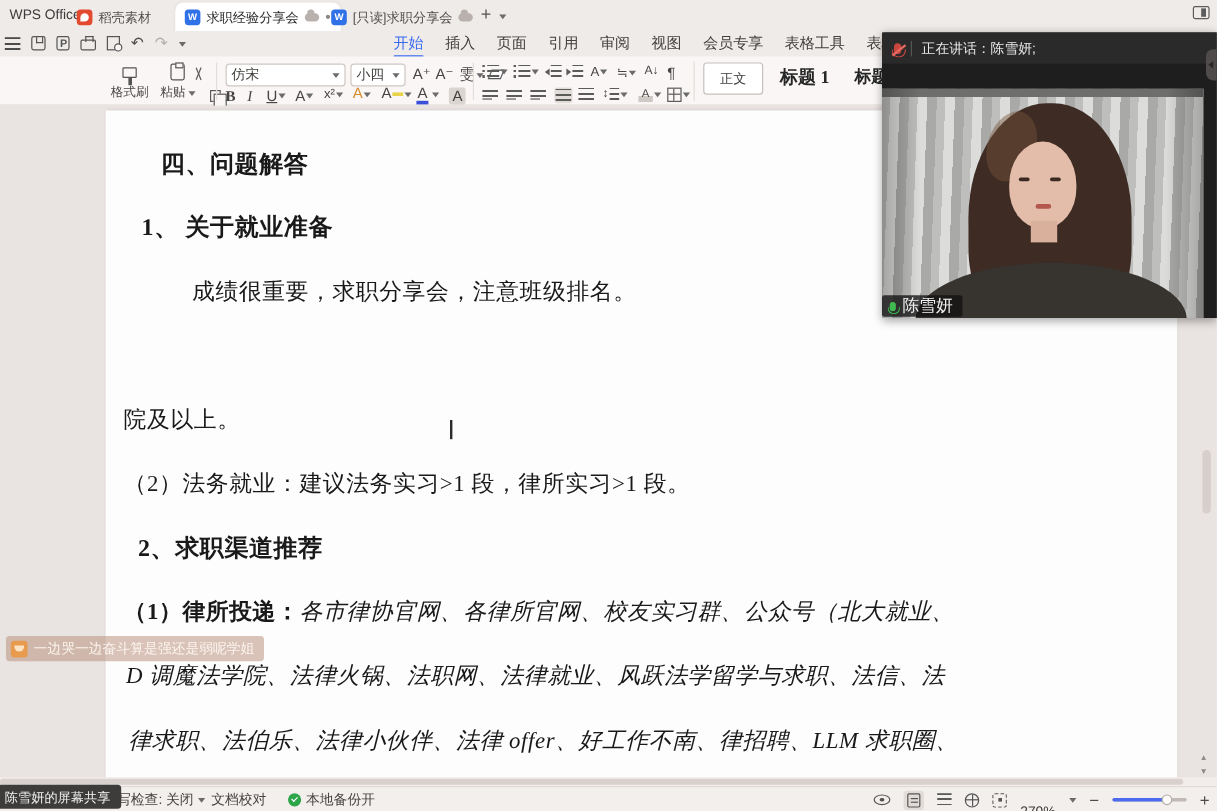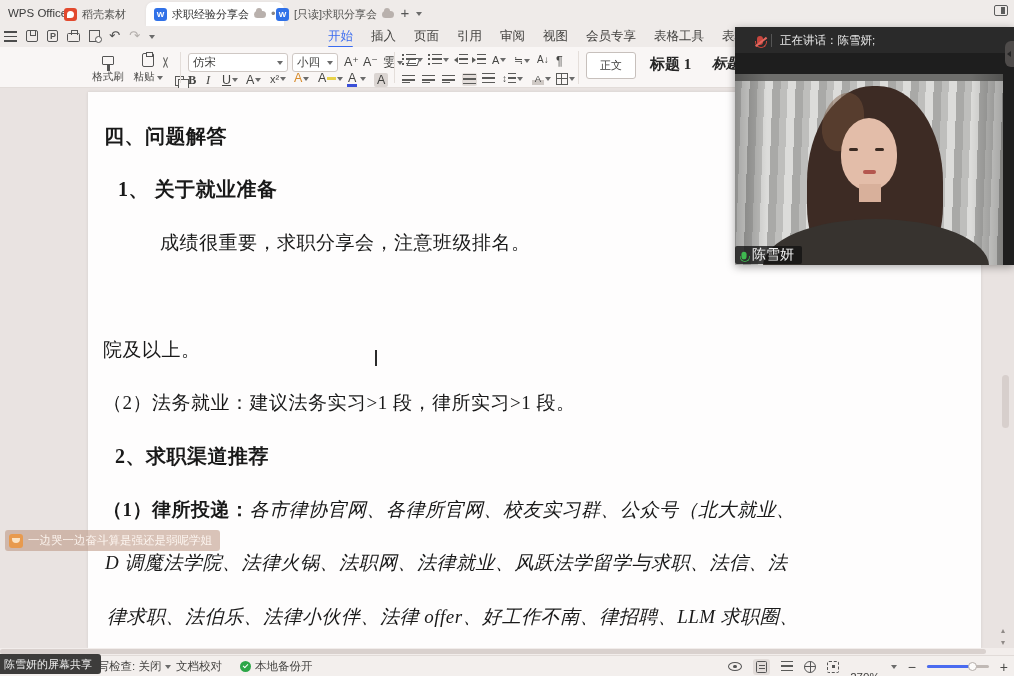--- a/index.html
+++ b/index.html
@@ -55,21 +55,21 @@
   .lines.short { background:
       repeating-linear-gradient(to bottom,#5b5b59 0 1.4px,transparent 1.4px 4.4px) left/100% 7px no-repeat,
       linear-gradient(#5b5b59,#5b5b59) left 8.5px/8px 1.4px no-repeat; }
   .blines { width:14px; height:11px; background:
       repeating-linear-gradient(to bottom,#5b5b59 0 1.4px,transparent 1.4px 4.4px) right/10px 100% no-repeat,
       repeating-linear-gradient(to bottom,#5b5b59 0 1.8px,transparent 1.8px 4.4px) left/2.2px 100% no-repeat; }
   .tri-l { width:0;height:0;border-top:3.5px solid transparent;border-bottom:3.5px solid transparent;border-right:4px solid #5b5b59; }
   .tri-r { width:0;height:0;border-top:3.5px solid transparent;border-bottom:3.5px solid transparent;border-left:4px solid #5b5b59; }
   .stylebox { position:absolute; top:5px; left:586px; width:50px; height:27px; border:1px solid #c7c0bc; border-radius:3px; background:#fff; display:flex; align-items:center; justify-content:center; font-size:11px; color:#3d3d3b; }
   .h1style { position:absolute; top:8px; left:650px; font-family:"Liberation Serif",serif; font-weight:bold; font-size:15px; color:#262626; white-space:nowrap; }
-  .h2style { position:absolute; top:8px; left:712px; font-family:"Liberation Serif",serif; font-weight:bold; font-size:14px; color:#262626; white-space:nowrap;font-style:italic; }
+  .h2style { position:absolute; top:8px; left:712px; font-family:"Liberation Serif",serif; font-weight:bold; font-size:14px; color:#262626; white-space:nowrap; }
   .sdiv { position:absolute; top:4px; left:578px; width:1px; height:33px; background:#e4deda; }
   
   .ic { position:relative; display:inline-block; flex:none; }
   .ic-save { width:12px; height:12px; border:1.2px solid #555; border-radius:2px; }
   .ic-save::after { content:''; position:absolute; left:2.5px; top:-0.5px; width:4.5px; height:4px; border:1.2px solid #555; border-top:none; }
   .ic-pdf { width:11px; height:12px; border:1.2px solid #555; border-radius:2px; }
   .ic-pdf::after { content:'P'; position:absolute; left:2px; top:-0.5px; font-size:9px; color:#555; font-weight:bold; }
   .ic-print { width:13px; height:9px; border:1.2px solid #555; border-radius:1.5px; margin-top:3px; }
   .ic-print::before { content:''; position:absolute; left:2.5px; top:-4px; width:5.5px; height:4px; border:1.2px solid #555; border-bottom:none; }
   .ic-prev { width:11px; height:12px; border:1.2px solid #555; }
@@ -114,21 +114,21 @@
   .cursor { position:absolute; left:287px; top:258px; width:1.5px; height:16px; background:#2b2b2b; }
 
   
   .danmaku { position:absolute; left:5px; top:530px; height:21px; display:flex; align-items:center; gap:5px; padding:0 8px 0 4px; border-radius:3px; background:rgba(186,147,128,0.55); }
   .dm-avatar { width:14px; height:14px; border-radius:3px; background:#e89a4e; position:relative; }
   .dm-avatar::after { content:''; position:absolute; left:3px; top:4px; width:8px; height:5px; border-radius:0 0 4px 4px; background:#fbe3c4; }
   .dm-text { font-size:11.5px; color:rgba(255,248,243,0.92); white-space:nowrap; }
 
   
   .video { position:absolute; left:735px; top:27px; width:279px; height:238px; background:#222; border-radius:2px 0 0 2px; box-shadow:0 2px 8px rgba(0,0,0,.35); z-index:30; }
-  .vheader { position:absolute; left:0; top:0; right:0; height:26px; display:flex; align-items:center; gap:8px; padding:0 22px; background:#2a2a2a; }
+  .vheader { position:absolute; left:0; top:0; right:0; height:26px; display:flex; align-items:center; gap:8px; padding:0 10px; background:#2a2a2a; }
   .vh-div { width:1px; height:13px; background:#555; }
   .vh-text { font-size:11.5px; color:#e9e9e9; }
   .vhandle { position:absolute; right:0; top:14px; width:9px; height:26px; background:#4e4b4a; border-radius:6px 0 0 6px; display:flex; align-items:center; }
   .vhandle .tri-l { border-right-color:#262626; margin-left:2px; }
   .cam { position:absolute; left:0; top:47px; width:268px; height:191px; overflow:hidden;
      background:
        linear-gradient(90deg, rgba(0,0,0,.25), rgba(0,0,0,0) 12%, rgba(0,0,0,0) 88%, rgba(0,0,0,.25)),
        linear-gradient(#6e6e6c 0 7px, transparent 7px),
        repeating-linear-gradient(92deg,#bebebc 0 7px,#dcdcda 7px 15px,#a9a9a7 15px 23px); }
   .hair { position:absolute; left:72px; top:12px; width:136px; height:200px; background:#3d2b24; border-radius:48% 48% 40% 40%; }
@@ -342,21 +342,21 @@
   <div class="sdiv"></div>
   <div class="stylebox">
       <span>正文</span>
     </div>
   <div class="h1style">标题 1</div>
   <div class="h2style">标题</div>
 </div>
 
 <div class="docarea">
   <div class="page">
-    <div class="dline dh" style="left:16px;top:31px">四、问题解答</div>
+    <div class="dline dh" style="left:46px;top:31px">四、问题解答</div>
     <div class="dline dh" style="left:30px;top:84px">1、 关于就业准备</div>
     <div class="dline" style="left:72px;top:138px">成绩很重要，求职分享会，注意班级排名。</div>
     <div class="dline" style="left:15px;top:245px">院及以上。</div>
     <div class="dline" style="left:15px;top:298px">（2）法务就业：建议法务实习&gt;1 段，律所实习&gt;1 段。</div>
     <div class="dline dh" style="left:27px;top:351px">2、求职渠道推荐</div>
     <div class="dline" style="left:15px;top:405px"><span style="font-weight:bold">（1）律所投递：</span><span class="it">各市律协官网、各律所官网、校友实习群、公众号（北大就业、</span></div>
     <div class="dline it" style="left:19px;top:512px">律求职、法伯乐、法律小伙伴、法律 offer、好工作不南、律招聘、LLM 求职圈、</div>
     <div class="dline it" style="left:17px;top:458px">D 调魔法学院、法律火锅、法职网、法律就业、风跃法学留学与求职、法信、法</div>
     <div class="cursor"></div>
   </div>

